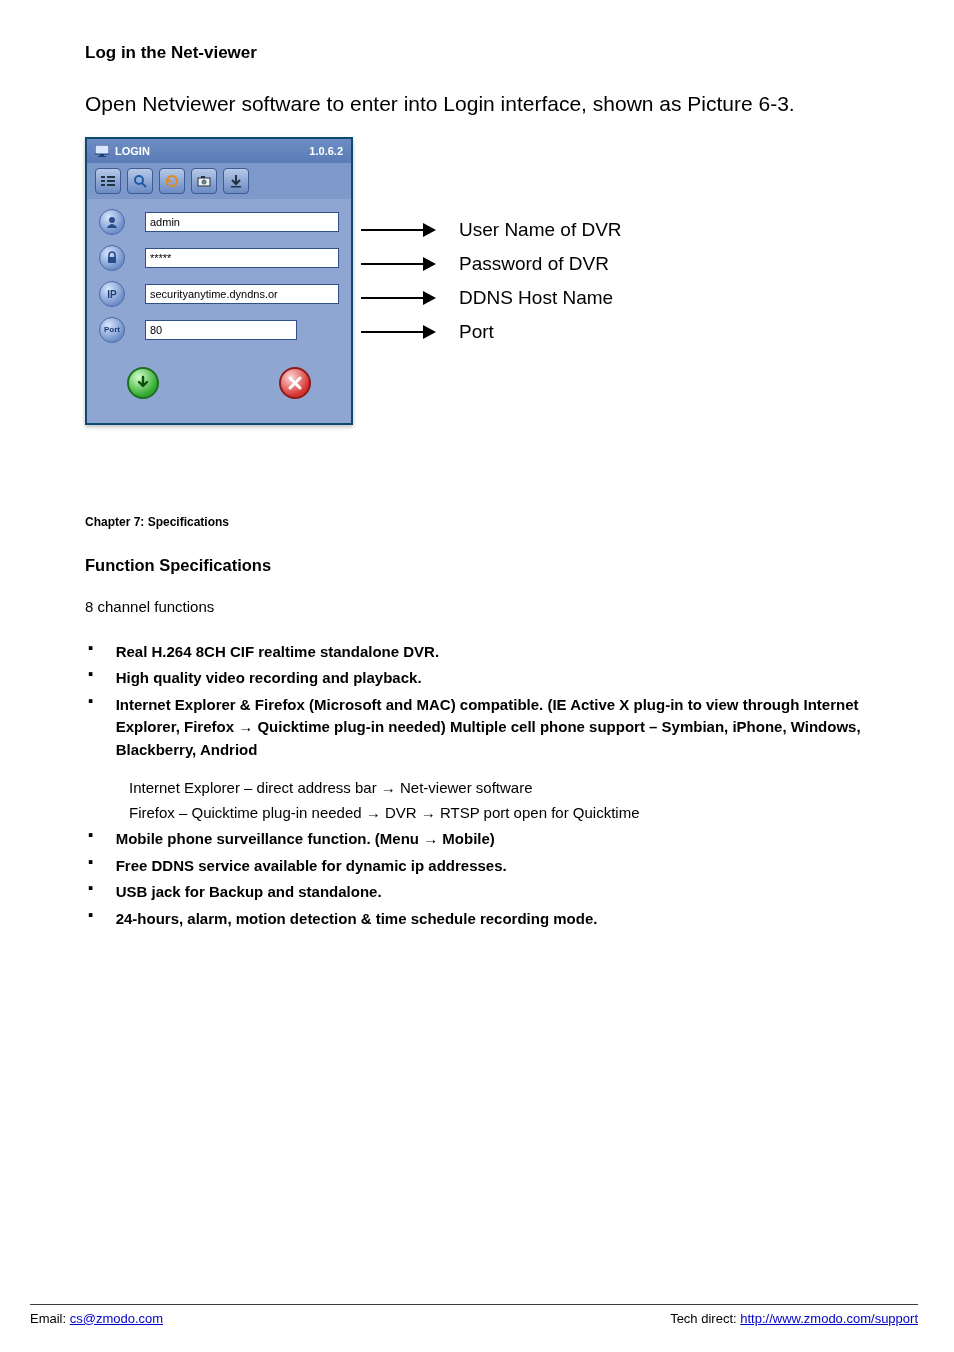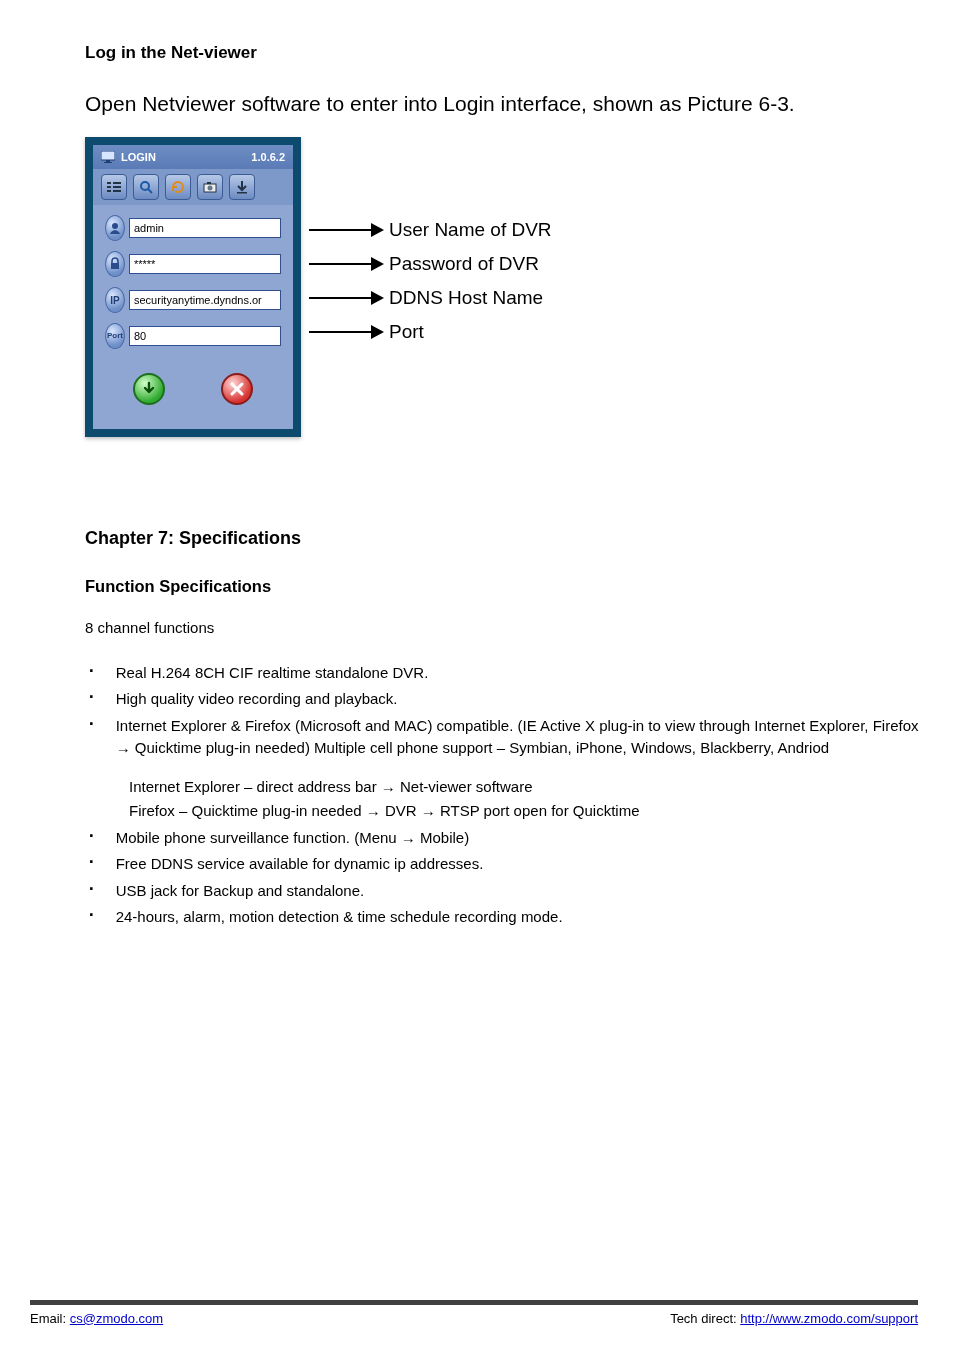--- a/index.html
+++ b/index.html
@@ -21,22 +21,22 @@
     font-size: 17px;
     margin-bottom: 22px;
   }
   .intro { font-size: 21px; margin-bottom: 18px; }
 
   
   .figure-row { display: flex; align-items: flex-start; gap: 0; margin-bottom: 28px; }
 
   
   .login-panel {
-    width: 216px;
-    border: 8px solid #0c4a6e;
+    width: 268px;
+    border: 2px solid #0c4a6e;
     background: #8fa6d2;
     box-shadow: 0 2px 4px rgba(0,0,0,.25);
     font-family: Verdana, Arial, sans-serif;
   }
   .lp-titlebar {
     height: 24px;
     background: linear-gradient(#6e8dc4,#5a7bb6);
     display: flex; align-items: center; justify-content: space-between;
     padding: 0 8px;
     color: #fff; font-size: 11px; font-weight: bold;
@@ -48,21 +48,21 @@
     background: #7d99ca;
   }
   .iconbtn {
     width: 26px; height: 26px; border: 1px solid #3c5a93;
     background: linear-gradient(#b6c8e6,#6c8bc3);
     border-radius: 4px;
     display:flex; align-items:center; justify-content:center;
     cursor: pointer;
   }
   .lp-body { padding: 10px 12px 16px 12px; }
-  .lp-row { display:flex; align-items:center; gap:4px; margin-bottom: 10px; }
+  .lp-row { display:flex; align-items:center; gap:20px; margin-bottom: 10px; }
   .circle-ico {
     width: 26px; height: 26px; border-radius: 50%;
     background: radial-gradient(circle at 35% 30%, #d9e6ff, #6e8fc9 70%);
     border: 1px solid #4a6aa5;
     display:flex; align-items:center; justify-content:center;
     color:#1f3d74; font-size:10px; font-weight:bold;
   }
   .lp-input {
     flex: 1 1 auto;
     height: 20px; padding: 0 4px;
@@ -82,37 +82,37 @@
   }
   .round-btn.ok { background: radial-gradient(circle at 35% 30%, #d2ffc9, #2fa92f 70%); border-color:#1d6f1d; }
   .round-btn.cancel { background: radial-gradient(circle at 35% 30%, #ffd6d6, #d6322f 70%); border-color:#8a1c1a; }
 
   
   .annot-col { position: relative; width: 340px; margin-left: 8px; padding-top: 78px; }
   .annot { display:flex; align-items:center; height: 30px; margin-bottom: 4px; font-size: 19px; }
   .annot4 { margin-top: 2px; }
   .annot .arrow { width: 76px; height: 20px; }
   .annot .arrow svg { width:100%; height:100%; display:block; }
-  .annot .lbl { margin-left: 4px; white-space: nowrap; }
+  .annot .lbl { margin-left: 22px; white-space: nowrap; }
 
   .caption { text-align:center; font-size:13.5px; margin: 2px 0 40px -260px; width: 236px; }
 
   
   .chapter { margin-top: 40px; }
-  .ch-title { font-weight:bold; font-size:18px; margin-bottom:22px; }
+  .ch-title { font-weight:bold; font-size:12px; margin-bottom:22px; }
   .sec-title { font-weight:bold; font-size:16.5px; margin-bottom:18px; }
   .para { margin-bottom: 22px; }
-  ul.spec-list { list-style: none; padding-left: 0; margin-bottom: 18px; }
+  ul.spec-list { list-style: none; padding-left: 0; margin-bottom: 18px; font-weight: bold; }
   ul.spec-list li { display:flex; align-items: baseline; margin-bottom: 4px; }
   ul.spec-list li::before { content: "·"; font-size: 26px; line-height: 14px; margin: 0 20px 0 2px; }
   .indent-sub { padding-left: 44px; margin-top: -2px; margin-bottom: 4px; }
 
   .footer {
     position: absolute; bottom: 24px; left: 30px; right: 36px;
-    border-top: 5px solid #404040; padding-top: 4px;
+    border-top: 1px solid #404040; padding-top: 4px;
     font-size: 13px;
     display:flex; justify-content: space-between;
   }
   .footer a { color: #0000cc; text-decoration: underline; }
 </style>
 </head>
 <body>
 
 <div class="page">
 

